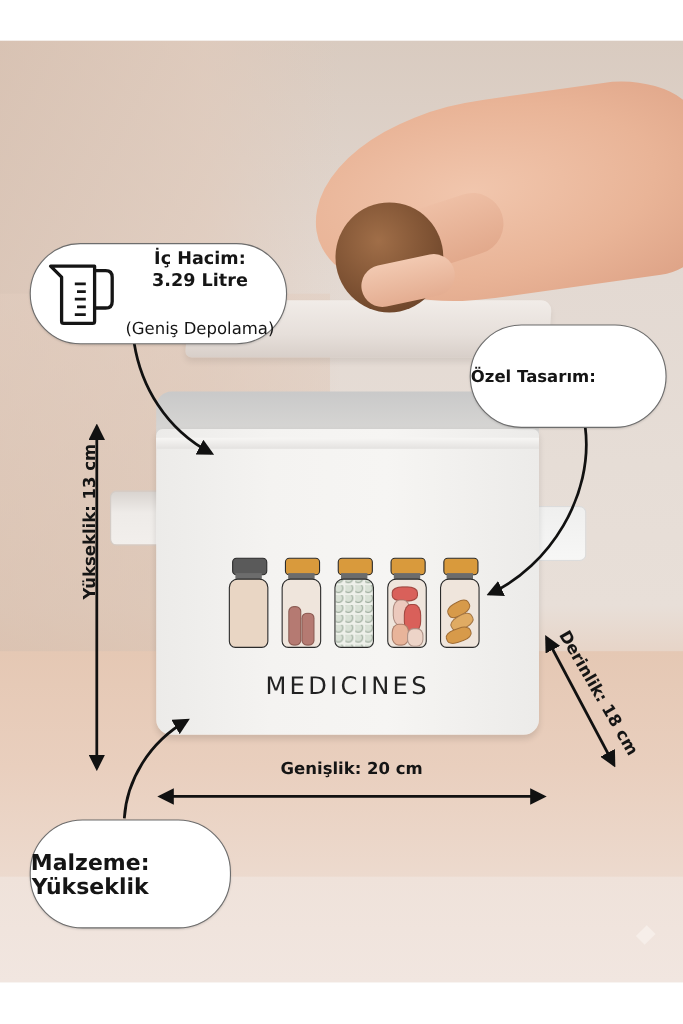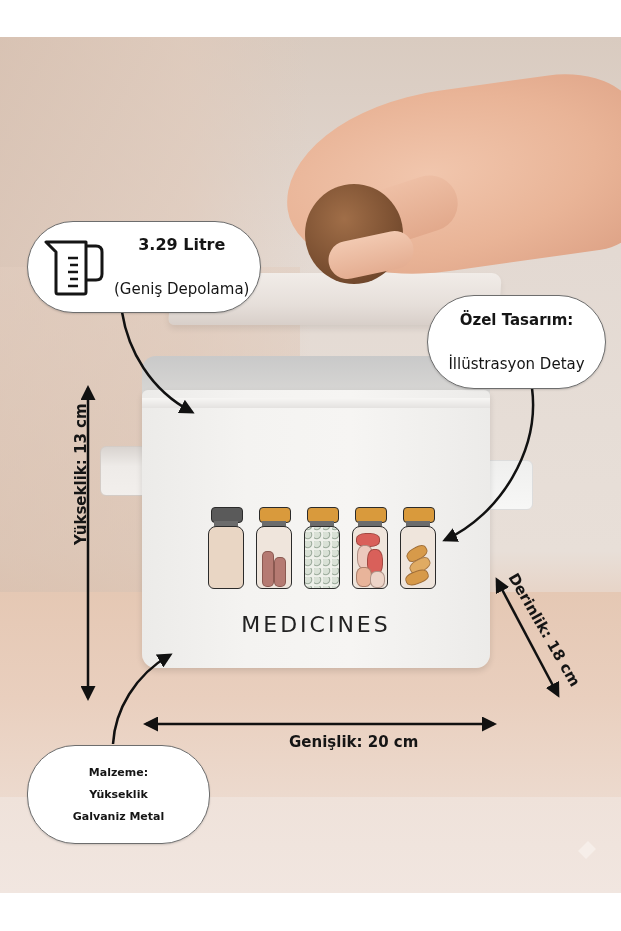--- a/index.html
+++ b/index.html
@@ -96,37 +96,37 @@
   }
   .pill { position: absolute; border-radius: 40%; border: 1px solid rgba(60,30,20,.35); }
   .medicines {
     position: absolute; left: 142px; top: 612px; width: 348px; text-align: center;
     font-family: "DejaVu Sans", sans-serif; font-size: 22px; letter-spacing: 3px; color: #222;
   }
   
   .callout {
     position: absolute; background: #ffffff; border: 1.5px solid #6d6d6d;
     border-radius: 48px; box-shadow: 0 1px 2px rgba(0,0,0,.15);
-    display: flex; align-items: center; justify-content: center; text-align: center;
+    display: flex; align-items: center; justify-content: flex-start; text-align: center;
     color: #151515; font-family: "DejaVu Sans", sans-serif;
   }
   .c-volume { left: 27px; top: 221px; width: 232px; height: 90px; justify-content: flex-start; }
   .c-design { left: 427px; top: 295px; width: 177px; height: 92px; }
   .c-material { left: 27px; top: 745px; width: 181px; height: 97px; }
   .cup { margin-left: 14px; margin-right: 6px; width: 66px; height: 62px; flex: none; }
   .line-b { font-weight: bold; font-size: 16px; line-height: 20px; }
   .line-r { font-size: 15px; line-height: 20px; margin-top: 24px; }
   .c-design .line-b, .c-design .line-r { font-size: 15px; }
-  .c-material .line-b { font-size: 11px; line-height: 22px; }
+  .c-material .line-b { font-size: 20px; line-height: 22px; }
   .dim-text {
     position: absolute; font-weight: bold; font-size: 15px; color: #151515; white-space: nowrap;
     font-family: "DejaVu Sans", sans-serif;
   }
   .dim-height { left: 72px; top: 545px; transform-origin: 0 0; transform: rotate(-90deg); }
-  .dim-width { left: 255px; top: 733px; margin-left: 34px; }
+  .dim-width { left: 255px; top: 690px; }
   .dim-depth { left: 520px; top: 570px; transform-origin: 0 0; transform: rotate(60deg); }
   .overlay { position: absolute; left: 0; top: 0; width: 621px; height: 931px; }
   .sparkle {
     position: absolute; left: 580px; top: 843px; width: 14px; height: 14px;
     background: #f6eee9; transform: rotate(45deg) scaleX(.8);
   }
 </style>
 </head>
 <body>
 
@@ -218,33 +218,32 @@
   <svg class="cup" viewBox="0 0 66 62">
     <path d="M4,6 H44 V56 Q44,58 42,58 H16 Q14,58 14,56 V16 Z" fill="none" stroke="#151515" stroke-width="3" stroke-linejoin="round"></path>
     <path d="M44,10 H54 Q60,10 60,16 V38 Q60,44 54,44 H44" fill="none" stroke="#151515" stroke-width="3"></path>
     <line x1="26" y1="22" x2="36" y2="22" stroke="#151515" stroke-width="2.5"></line>
     <line x1="28" y1="29" x2="36" y2="29" stroke="#151515" stroke-width="2.5"></line>
     <line x1="26" y1="36" x2="36" y2="36" stroke="#151515" stroke-width="2.5"></line>
     <line x1="28" y1="43" x2="36" y2="43" stroke="#151515" stroke-width="2.5"></line>
     <line x1="26" y1="50" x2="36" y2="50" stroke="#151515" stroke-width="2.5"></line>
   </svg>
   <div>
+    <div class="line-b">İç Hacim:</div>
     <div class="line-b">3.29 Litre</div>
     <div class="line-r">(Geniş Depolama)</div>
   </div>
 </div>
 
 <div class="callout c-design">
   <div>
     <div class="line-b">Özel Tasarım:</div>
-    <div class="line-r">İllüstrasyon Detay</div>
   </div>
 </div>
 
 <div class="callout c-material">
   <div>
     <div class="line-b">Malzeme:</div>
     <div class="line-b">Yükseklik</div>
-    <div class="line-b">Galvaniz Metal</div>
   </div>
 </div>
 
 <div class="sparkle"></div>
 
 </body></html>

